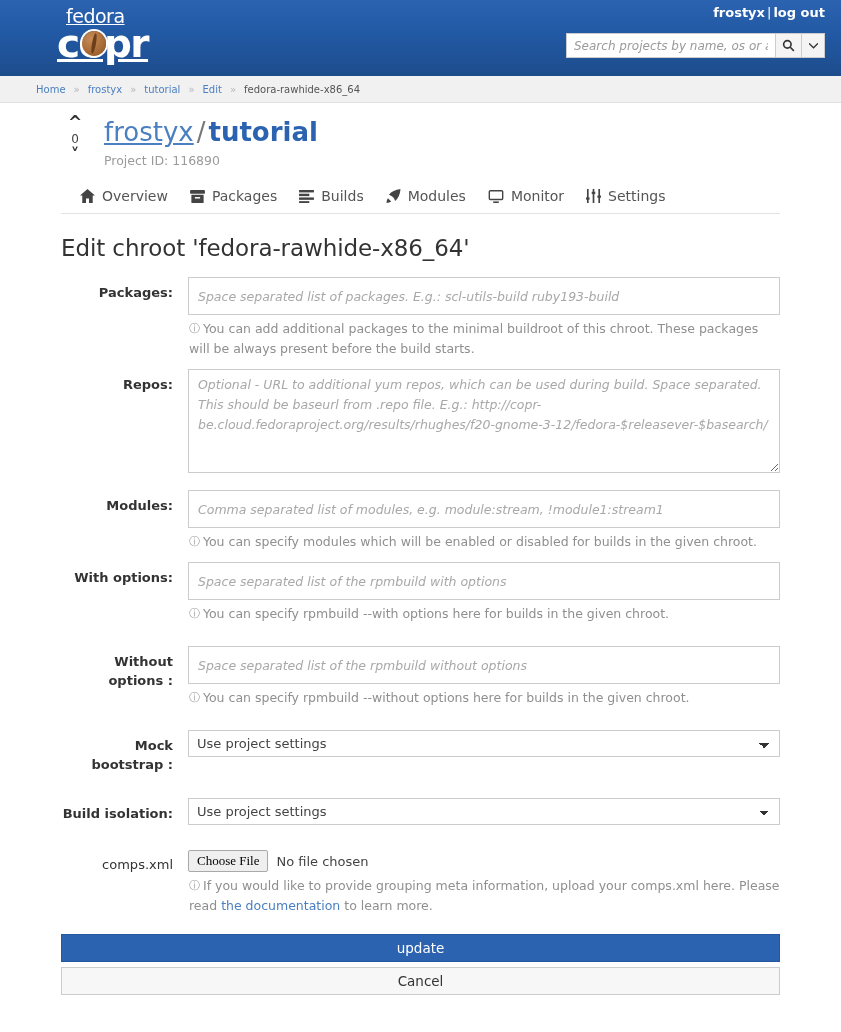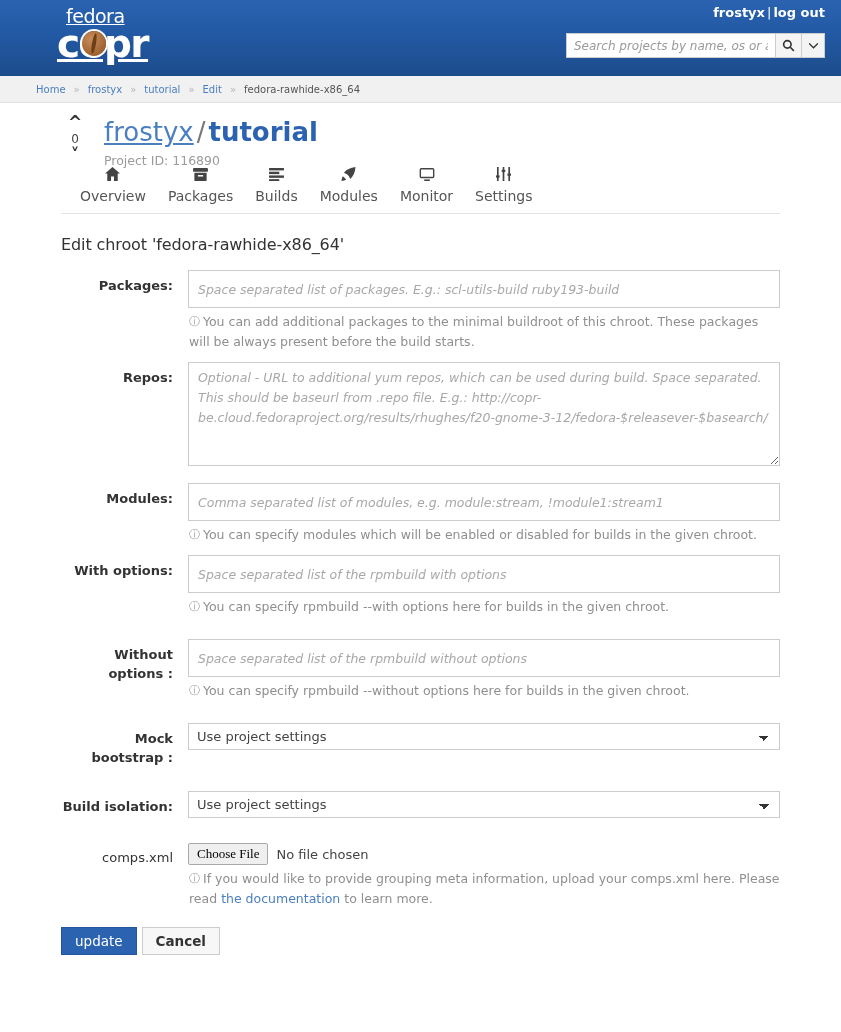--- a/index.html
+++ b/index.html
@@ -161,29 +161,28 @@
   .tab {
     display: flex;
     align-items: center;
     gap: 7px;
     padding: 0 17px 9px 5px;
     font-size: 14px;
     color: #555555;
     text-decoration: none;
     cursor: pointer;
     white-space: nowrap;
-    flex-direction: column;
   }
   .tab .ticon { display: inline-flex; color: #444444; }
   .tab svg { display: block; }
 
   
   #content { padding: 0 61px; }
   #form-heading {
-    font-size: 16px;
+    font-size: 23px;
     font-weight: 400;
     color: #333333;
     margin: 21px 0 16px 0;
     letter-spacing: -0.1px;
   }
 
   .form-row {
     display: flex;
     margin-bottom: 10px;
   }
@@ -267,39 +266,38 @@
     border-radius: 2px;
     padding: 2px 8px;
     font-size: 13px;
     color: #000000;
     cursor: pointer;
     font-family: Liberation Serif, serif;
   }
   .filename { font-size: 13px; color: #444444; }
 
   
-  #actions { display: flex; gap: 5px; margin: 18px 0 0 0; padding-left: 0; }
+  #actions { display: flex; gap: 5px; margin: 18px 0 0 0; padding-left: 0; flex-direction: column; }
   #btn-update {
     background: #2b63b1;
     border: 1px solid #24579d;
     color: #ffffff;
     font-size: 13.5px;
     padding: 5px 13px;
     cursor: pointer;
     font-family: "DejaVu Sans", sans-serif;
   }
   #btn-cancel {
     background: #f7f7f7;
     border: 1px solid #cccccc;
     color: #333333;
     font-size: 13.5px;
     padding: 5px 13px;
     cursor: pointer;
     font-family: "DejaVu Sans", sans-serif;
-    font-weight: bold;
   }
 </style>
 </head>
 <body>
 
 <div id="masthead">
 
   <a id="logo" href="#">
     <span class="fedora-word">fedora</span>
     <span class="copr-word">

